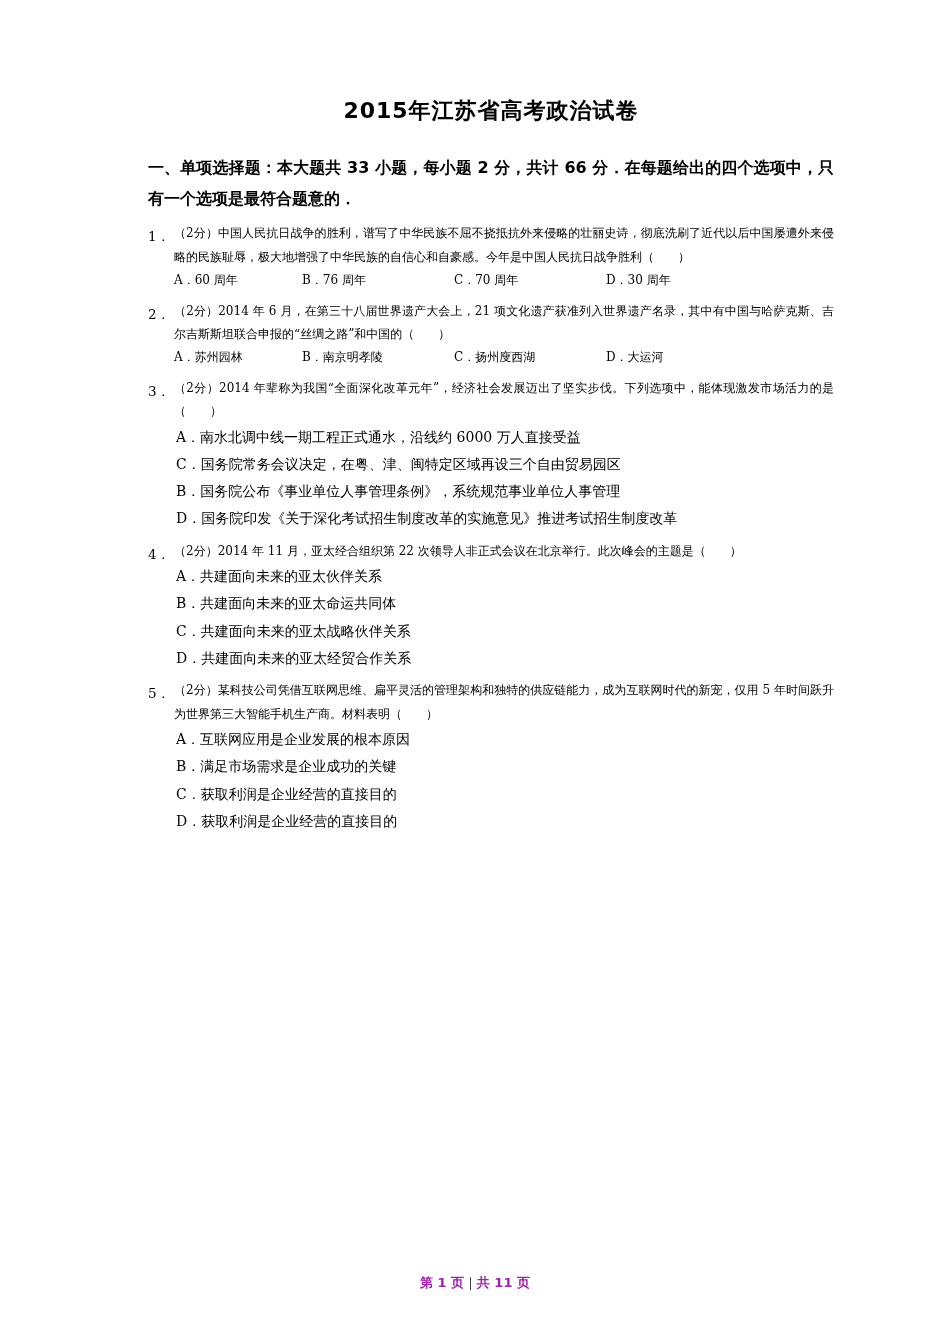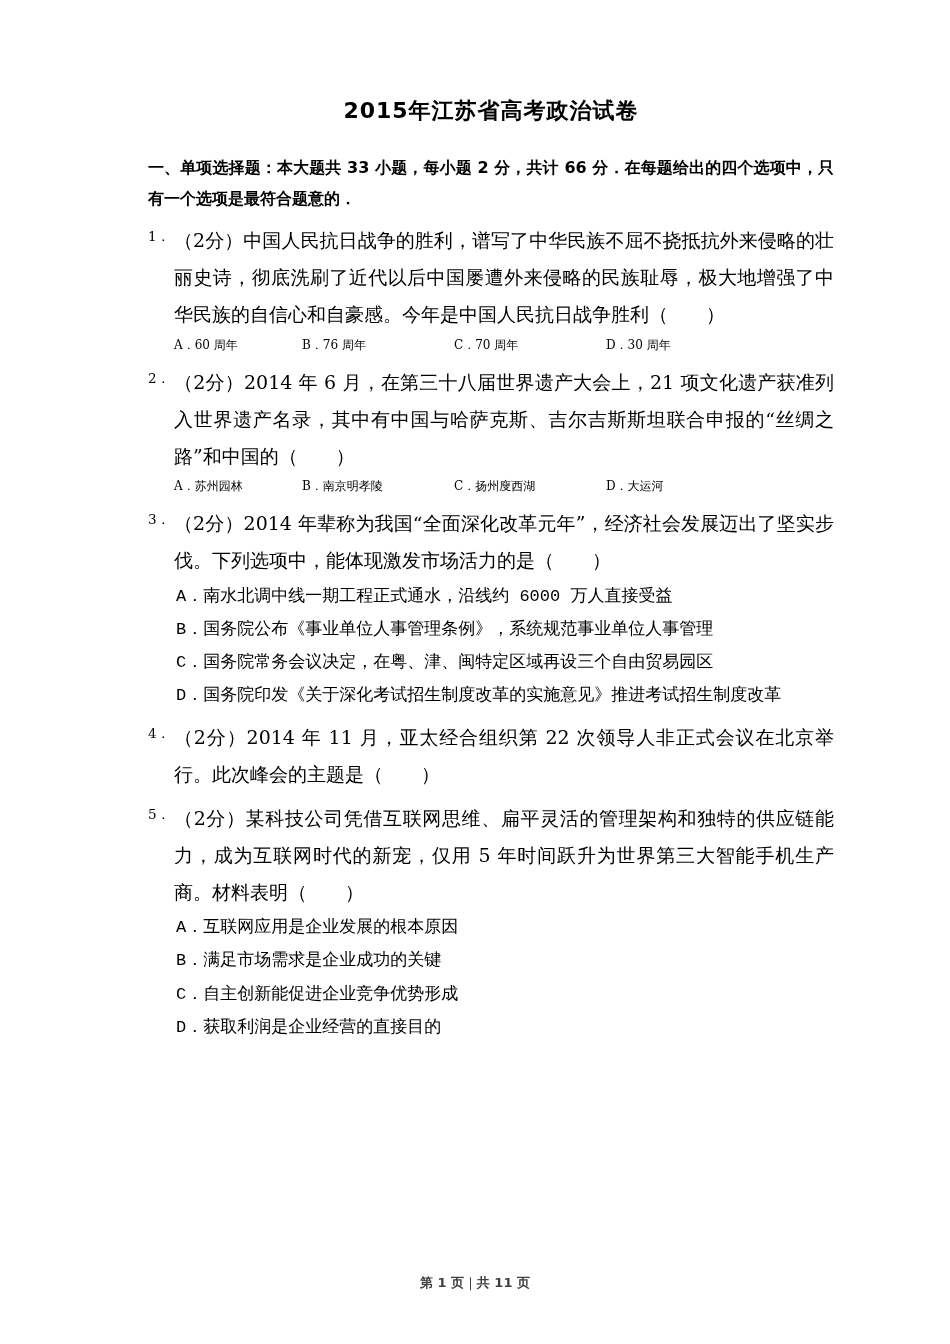--- a/index.html
+++ b/index.html
@@ -47,53 +47,52 @@
     flex: 0 0 26px;
     font-size: 13.5px;
     line-height: 1.95;
     text-align: left;
     padding-top: 1px;
   }
   .q-body {
     flex: 1 1 auto;
   }
   .q-stem {
-    font-size: 19px;
+    font-size: 12px;
     line-height: 1.95;
     text-align: justify;
     text-justify: inter-ideograph;
   }
   .opt-inline-row {
     display: flex;
     font-size: 12px;
     line-height: 1.95;
   }
   .opt-inline-row .opt:nth-child(1) { width: 128px; }
   .opt-inline-row .opt:nth-child(2) { width: 152px; }
   .opt-inline-row .opt:nth-child(3) { width: 152px; }
   .opt-list .opt {
-    font-size: 17px;
+    font-size: 14px;
     line-height: 1.95;
     display: block;
-    font-family: Liberation Mono, monospace;
   }
   .opt-indent {
     padding-left: 2px;
   }
   .footer {
     position: absolute;
     left: 0;
     right: 0;
     bottom: 52px;
     text-align: center;
     font-size: 13px;
     font-family: "DejaVu Sans", "Liberation Sans", sans-serif;
   }
   .footer .pg {
-    color: #404040;
+    color: #a21caf;
     font-weight: bold;
   }
   .footer .sep {
     color: #000;
   }
 </style>
 </head>
 <body>
 
 <div class="page">
@@ -127,42 +126,48 @@
       </div>
     </div>
   </div>
 
   <div class="question">
     <div class="q-num">3．</div>
     <div class="q-body">
       <div class="q-stem">（2分）2014 年辈称为我国“全面深化改革元年”，经济社会发展迈出了坚实步伐。下列选项中，能体现激发市场活力的是（　　）</div>
       <div class="opt-list opt-indent">
         <span class="opt">A．南水北调中线一期工程正式通水，沿线约 6000 万人直接受益</span>
+        <span class="opt">C．国务院常务会议决定，在粤、津、闽特定区域再设三个自由贸易园区</span>
         <span class="opt">B．国务院公布《事业单位人事管理条例》，系统规范事业单位人事管理</span>
-        <span class="opt">C．国务院常务会议决定，在粤、津、闽特定区域再设三个自由贸易园区</span>
         <span class="opt">D．国务院印发《关于深化考试招生制度改革的实施意见》推进考试招生制度改革</span>
       </div>
     </div>
   </div>
 
   <div class="question">
     <div class="q-num">4．</div>
     <div class="q-body">
       <div class="q-stem">（2分）2014 年 11 月，亚太经合组织第 22 次领导人非正式会议在北京举行。此次峰会的主题是（　　）</div>
+      <div class="opt-list opt-indent">
+        <span class="opt">A．共建面向未来的亚太伙伴关系</span>
+        <span class="opt">B．共建面向未来的亚太命运共同体</span>
+        <span class="opt">C．共建面向未来的亚太战略伙伴关系</span>
+        <span class="opt">D．共建面向未来的亚太经贸合作关系</span>
+      </div>
     </div>
   </div>
 
   <div class="question">
     <div class="q-num">5．</div>
     <div class="q-body">
       <div class="q-stem">（2分）某科技公司凭借互联网思维、扁平灵活的管理架构和独特的供应链能力，成为互联网时代的新宠，仅用 5 年时间跃升为世界第三大智能手机生产商。材料表明（　　）</div>
       <div class="opt-list opt-indent">
         <span class="opt">A．互联网应用是企业发展的根本原因</span>
         <span class="opt">B．满足市场需求是企业成功的关键</span>
-        <span class="opt">C．自主创新能促进企业竞争优势形成</span>
+        <span class="opt">C．获取利润是企业经营的直接目的</span>
         <span class="opt">D．获取利润是企业经营的直接目的</span>
       </div>
     </div>
   </div>
 
   <div class="footer">
     <span class="pg">第 1 页</span><span class="sep">｜</span><span class="pg">共 11 页</span>
   </div>
 
 </div>

